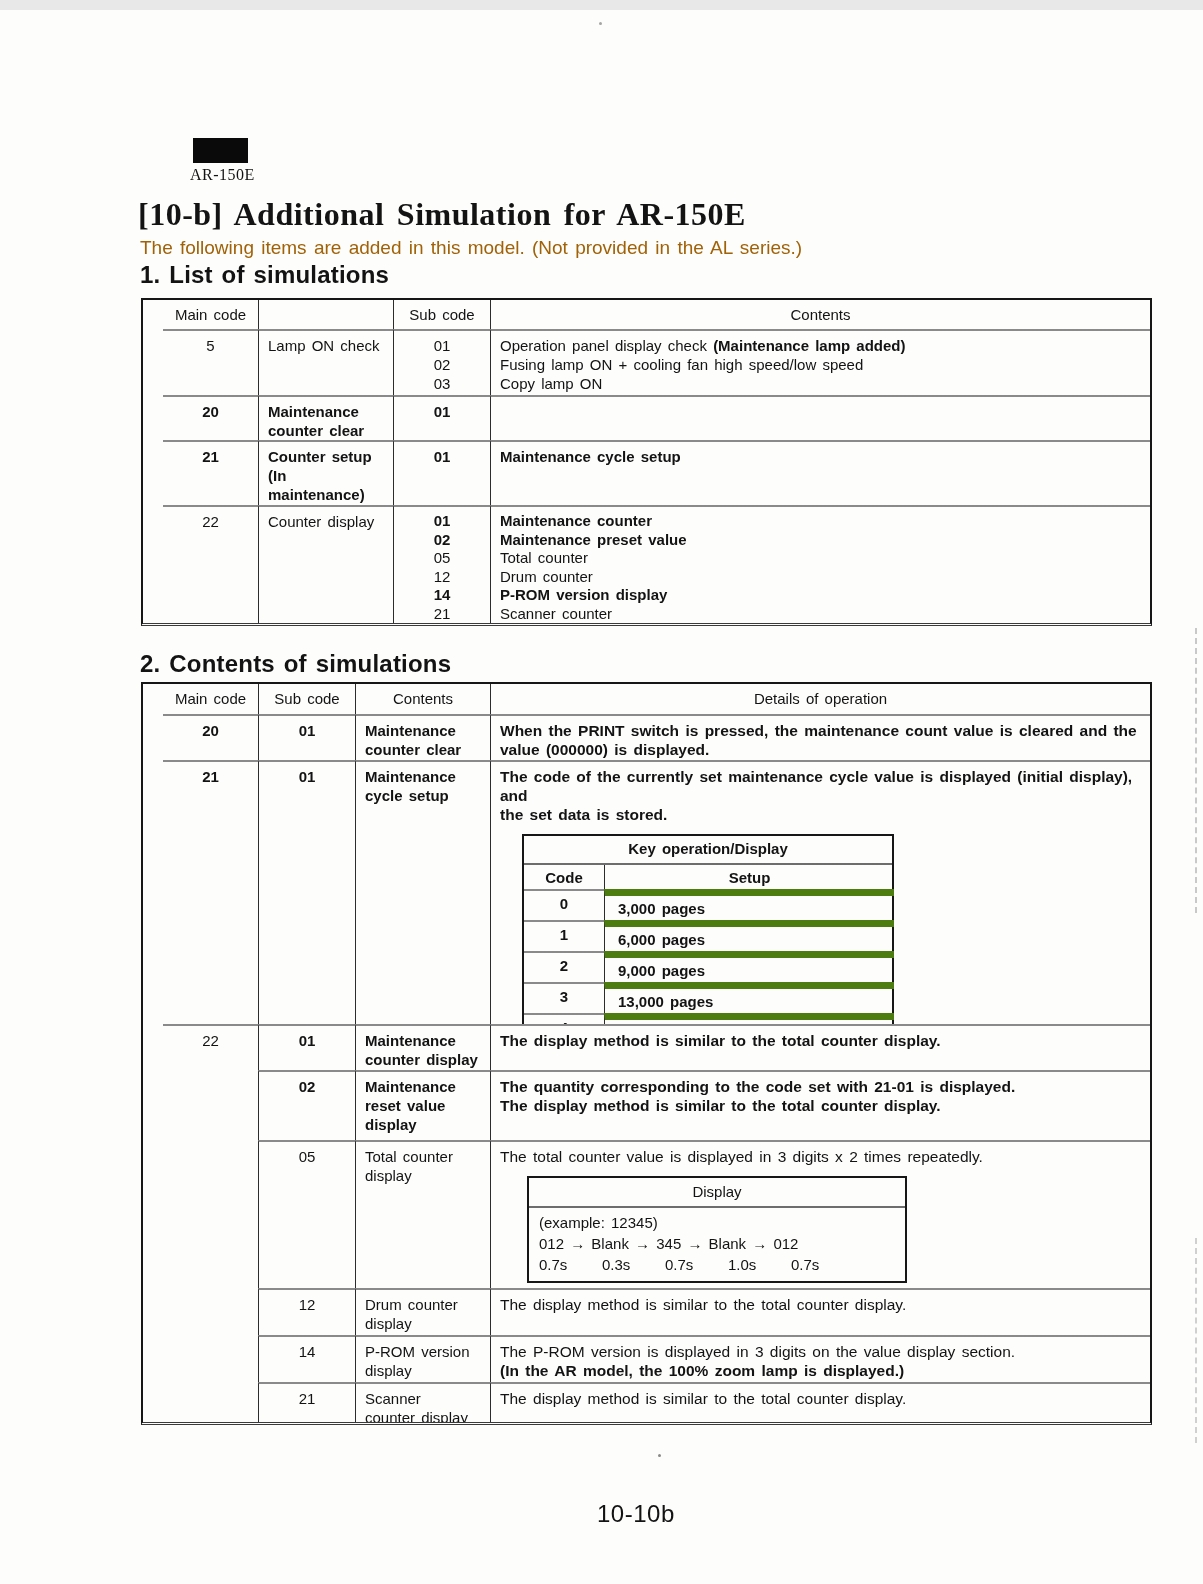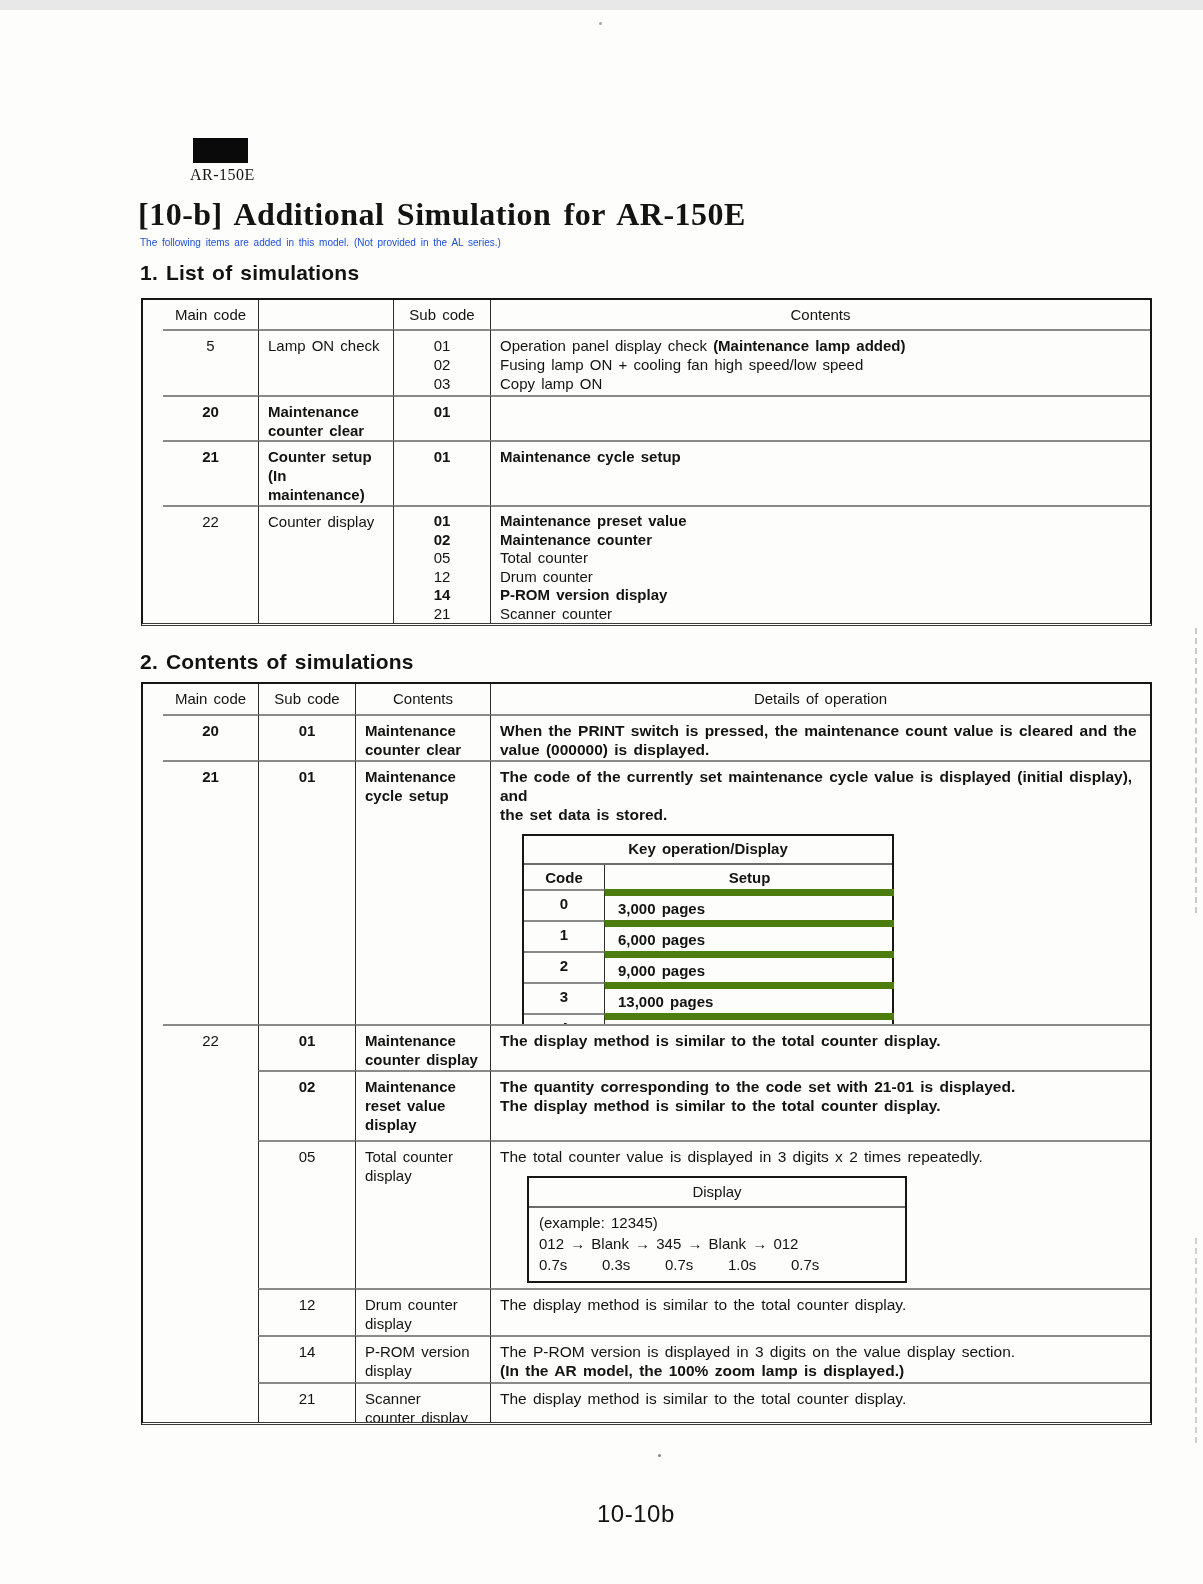--- a/index.html
+++ b/index.html
@@ -7,22 +7,22 @@
     position:relative; width:1203px; height:1584px; margin:10px auto;
     background:#fdfdfc; color:#131313; overflow:hidden;
     font-family:"Liberation Sans", sans-serif;
   }
   .abs { position:absolute; }
 
   
   .brand-block { left:193px; top:128px; width:55px; height:25px; background:#0a0a0a; }
   .brand-label { left:190px; top:156px; font-family:"Liberation Serif", serif; font-size:16px; letter-spacing:0.5px; }
   .page-title  { left:138px; top:186px; font-family:"Liberation Serif", serif; font-size:32px; font-weight:bold; letter-spacing:0.5px; word-spacing:4px; }
-  .page-subtitle { left:140px; top:227px; font-size:10px; word-spacing:2px; color:#1d4ed8; }
-  .section-heading { font-size:21px; font-weight:bold; letter-spacing:0.2px; word-spacing:2px; }
+  .page-subtitle { left:140px; top:227px; font-size:19px; word-spacing:2px; color:#a16207; }
+  .section-heading { font-size:24px; font-weight:bold; letter-spacing:0.2px; word-spacing:2px; }
   .sec1 { left:140px; top:251px; }
   .sec2 { left:140px; top:640px; }
 
   
   .dtable {
     display:grid; border:2px solid #161616; border-bottom:3px double #3a3a3a;
     background:#fdfdfc;
     padding-left:20px;
   }
   .cell {
@@ -122,22 +122,22 @@
     <div class="cell bt">Counter display</div>
     <div class="cell bt center tall6">
       <div class="line b">01</div>
       <div class="line b">02</div>
       <div class="line">05</div>
       <div class="line">12</div>
       <div class="line b">14</div>
       <div class="line">21</div>
     </div>
     <div class="cell bt tall6">
+      <div class="line b">Maintenance counter</div>
       <div class="line b">Maintenance preset value</div>
-      <div class="line b">Maintenance counter</div>
       <div class="line">Total counter</div>
       <div class="line">Drum counter</div>
       <div class="line b">P-ROM version display</div>
       <div class="line">Scanner counter</div>
     </div>
   </div>
 
   <div class="abs section-heading sec2">2. Contents of simulations</div>
 
   <div class="abs dtable t2">

